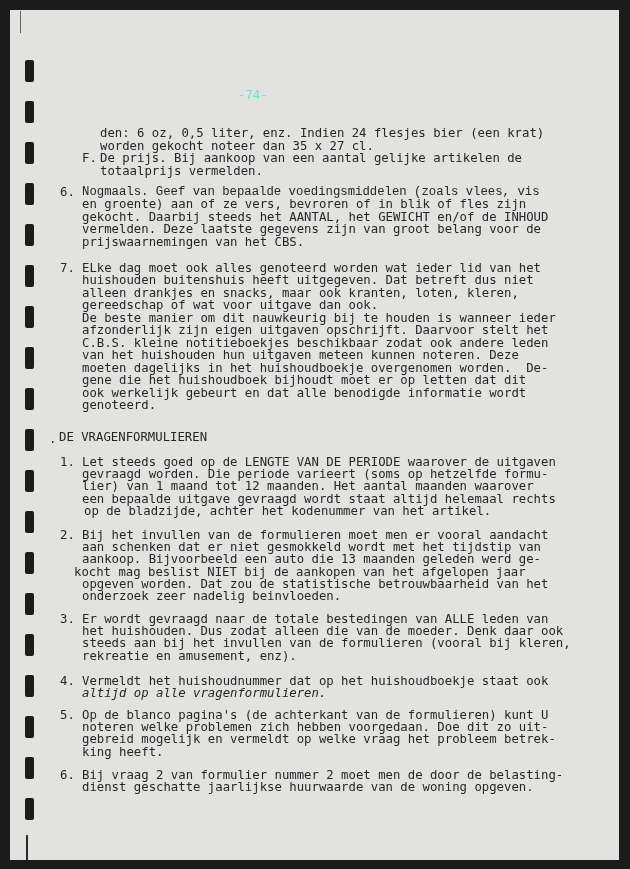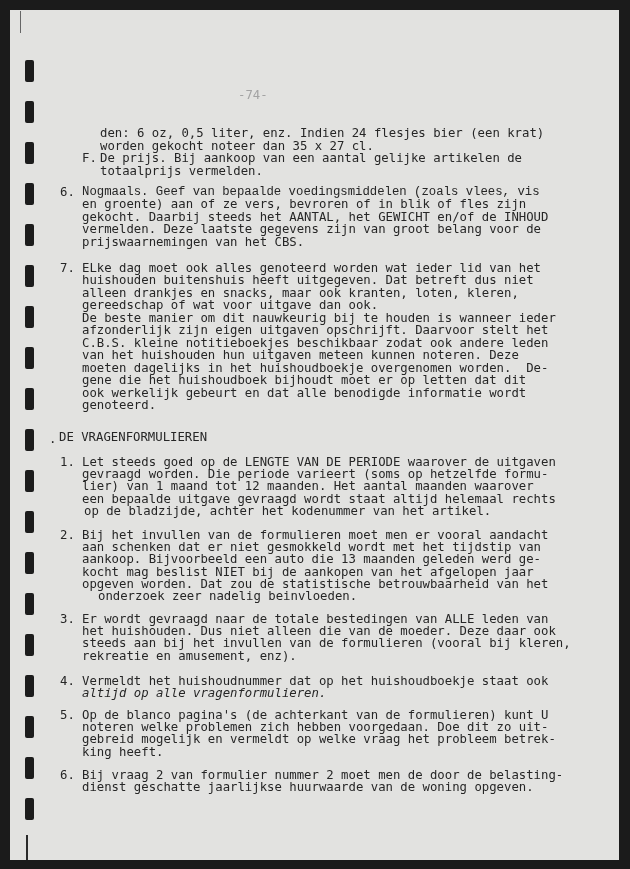--- a/index.html
+++ b/index.html
@@ -1,21 +1,21 @@
 <!DOCTYPE html>
 <html><head>
 <meta charset="utf-8">
 <style>
   html, body { margin:0; padding:0; }
   body { width:630px; height:869px; background:#1b1b1b; position:relative; overflow:hidden; }
   .paper { position:absolute; left:10px; top:10px; width:609px; height:850px; background:#e2e2e0; }
   .hole { position:absolute; left:25px; width:9px; height:22px; background:#1c1c1c; border-radius:2px; }
   .binder-line { position:absolute; width:2px; background:#2a2a2a; }
   .txt { position:absolute; font-family:"DejaVu Sans Mono", "Liberation Mono", monospace; font-size:12.3px; line-height:12.4px; color:#262626; white-space:pre; letter-spacing:0px; }
-  .pageno { position:absolute; left:238px; top:88px; font-family:"DejaVu Sans Mono", monospace; font-size:12.3px; color:#a3a3a3; }
+  .pageno { position:absolute; left:238px; top:88px; font-family:"DejaVu Sans Mono", monospace; font-size:12.3px; color:#5eead4; }
 </style>
 </head>
 <body>
 
 <div class="paper"></div>
 
 <div id="holes">
     <div class="hole" style="top: 60px;"></div>
     <div class="hole" style="top: 101px;"></div>
     <div class="hole" style="top: 142px;"></div>
@@ -76,26 +76,26 @@
     <div class="txt" style="left: 60px; top: 456px;">1.</div>
     <div class="txt" style="left: 82px; top: 456px;">Let steeds goed op de LENGTE VAN DE PERIODE waarover de uitgaven</div>
     <div class="txt" style="left: 82px; top: 468.2px;">gevraagd worden. Die periode varieert (soms op hetzelfde formu-</div>
     <div class="txt" style="left: 82px; top: 480.4px;">lier) van 1 maand tot 12 maanden. Het aantal maanden waarover</div>
     <div class="txt" style="left: 82px; top: 492.6px;">een bepaalde uitgave gevraagd wordt staat altijd helemaal rechts</div>
     <div class="txt" style="left: 84px; top: 504.8px;">op de bladzijde, achter het kodenummer van het artikel.</div>
     <div class="txt" style="left: 60px; top: 529px;">2.</div>
     <div class="txt" style="left: 82px; top: 529px;">Bij het invullen van de formulieren moet men er vooral aandacht</div>
     <div class="txt" style="left: 82px; top: 541.2px;">aan schenken dat er niet gesmokkeld wordt met het tijdstip van</div>
     <div class="txt" style="left: 82px; top: 553.4px; text-align: right;">aankoop. Bijvoorbeeld een auto die 13 maanden geleden werd ge-</div>
-    <div class="txt" style="left: 82px; top: 565.6px;">kocht mag beslist NIET bij de aankopen van het afgelopen jaar</div>
+    <div class="txt" style="left: 74px; top: 565.6px;">kocht mag beslist NIET bij de aankopen van het afgelopen jaar</div>
     <div class="txt" style="left: 82px; top: 577.8px;">opgeven worden. Dat zou de statistische betrouwbaarheid van het</div>
-    <div class="txt" style="left: 82px; top: 590px; margin-left: 16px;">onderzoek zeer nadelig beinvloeden.</div>
+    <div class="txt" style="left: 82px; top: 590px;">onderzoek zeer nadelig beinvloeden.</div>
     <div class="txt" style="left: 60px; top: 613px;">3.</div>
     <div class="txt" style="left: 82px; top: 613px;">Er wordt gevraagd naar de totale bestedingen van ALLE leden van</div>
-    <div class="txt" style="left: 82px; top: 625.2px;">het huishouden. Dus niet alleen die van de moeder. Deze daar ook</div>
+    <div class="txt" style="left: 82px; top: 625.2px;">het huishouden. Dus zodat alleen die van de moeder. Denk daar ook</div>
     <div class="txt" style="left: 82px; top: 637.4px;">steeds aan bij het invullen van de formulieren (vooral bij kleren,</div>
     <div class="txt" style="left: 82px; top: 649.6px;">rekreatie en amusement, enz).</div>
     <div class="txt" style="left: 60px; top: 675px;">4.</div>
     <div class="txt" style="left: 82px; top: 675px;">Vermeldt het huishoudnummer dat op het huishoudboekje staat ook</div>
     <div class="txt" style="left: 82px; top: 687.2px; font-style: italic;">altijd op alle vragenformulieren.</div>
     <div class="txt" style="left: 60px; top: 709px;">5.</div>
     <div class="txt" style="left: 82px; top: 709px;">Op de blanco pagina's (de achterkant van de formulieren) kunt U</div>
     <div class="txt" style="left: 82px; top: 721.2px;">noteren welke problemen zich hebben voorgedaan. Doe dit zo uit-</div>
     <div class="txt" style="left: 82px; top: 733.4px;">gebreid mogelijk en vermeldt op welke vraag het probleem betrek-</div>
     <div class="txt" style="left: 82px; top: 745.6px;">king heeft.</div>

